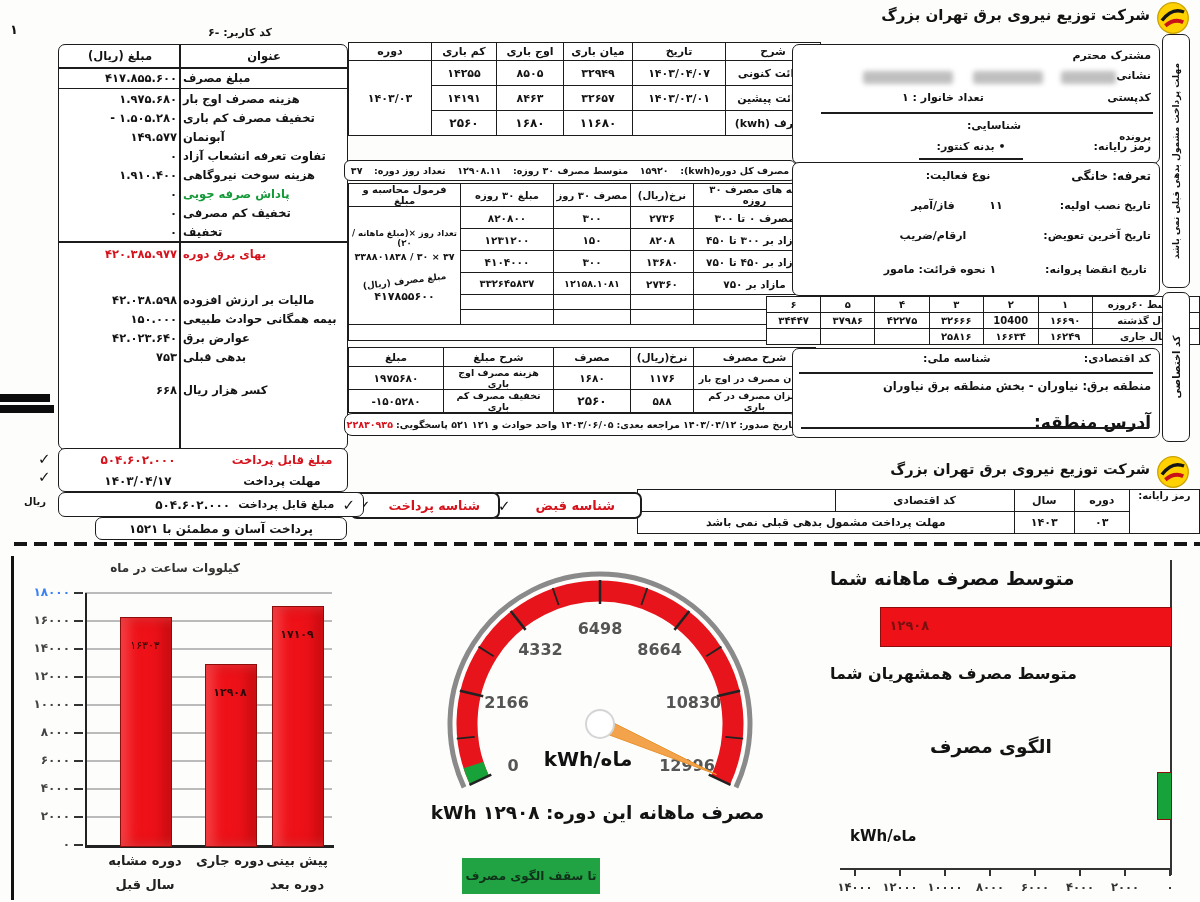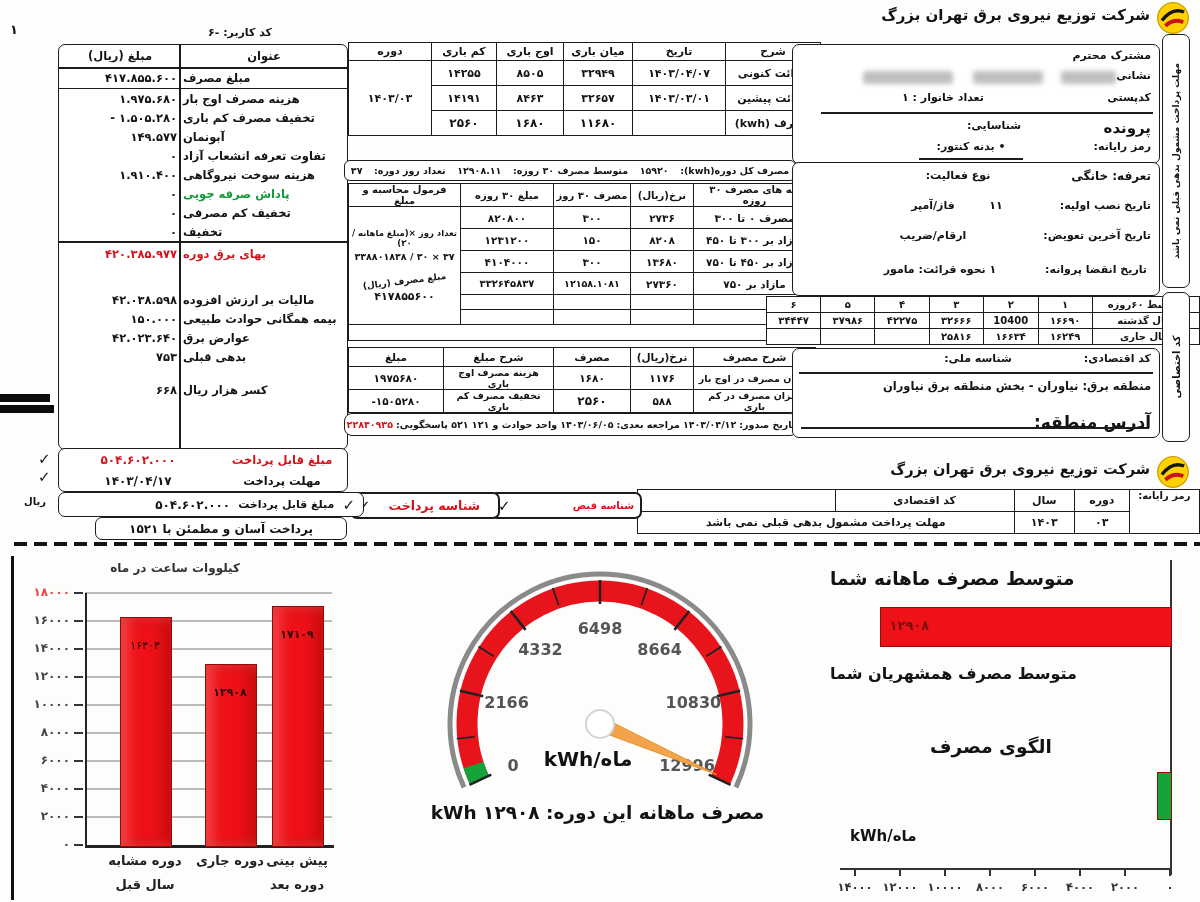--- a/index.html
+++ b/index.html
@@ -267,21 +267,21 @@
 
   <div class="abs box" style="left:792px;top:44px;width:366px;height:118px">
     <div class="abs rtl b" style="right:8px;top:4px;font-size:11px">مشترک محترم</div>
     <div class="abs rtl b" style="right:8px;top:24px;font-size:11px">نشانی</div>
     <div class="redact" style="left:70px;top:26px;width:90px;height:13px"></div>
     <div class="redact" style="left:180px;top:26px;width:70px;height:13px"></div>
     <div class="redact" style="left:268px;top:26px;width:55px;height:13px"></div>
     <div class="abs rtl b" style="right:8px;top:46px;font-size:11px">کدپستی</div>
     <div class="abs rtl b" style="left:90px;top:46px;width:120px;text-align:center;font-size:11px">تعداد خانوار : ۱</div>
     <div class="abs hline" style="left:28px;top:67px;width:332px"></div>
-    <div class="abs rtl b" style="right:8px;top:74px;font-size:15px">پرونده</div>
+    <div class="abs rtl b" style="right:8px;top:86px;font-size:10px">پرونده</div>
     <div class="abs rtl b" style="left:158px;top:74px;width:86px;text-align:center;font-size:11px">شناسایی:</div>
     <div class="abs rtl b" style="right:8px;top:95px;font-size:11px">رمز رایانه:</div>
     <div class="abs rtl b" style="left:128px;top:95px;width:100px;text-align:center;font-size:11px">• بدنه کنتور:</div>
     <div class="abs hline" style="left:126px;top:113px;width:104px"></div>
   </div>
 
   <div class="abs box" style="left:792px;top:162px;width:366px;height:132px">
     <div class="abs rtl b" style="right:8px;top:6px;font-size:12px">تعرفه: خانگی</div>
     <div class="abs rtl b" style="left:110px;top:6px;width:110px;text-align:center;font-size:11px">نوع فعالیت:</div>
     <div class="abs rtl b" style="right:8px;top:36px;font-size:11px">تاریخ نصب اولیه:</div>
@@ -320,21 +320,21 @@
       <td>۲۵۸۱۶</td>
       <td></td>
       <td></td>
       <td></td>
     </tr>
   </tbody>
     </table>
 
   <div class="abs box" style="left:792px;top:348px;width:366px;height:88px">
     <div class="abs rtl b" style="right:8px;top:3px;font-size:11px">کد اقتصادی:</div>
-    <div class="abs rtl b" style="left:130px;top:3px;width:110px;text-align:center;font-size:11px">شناسه ملی:</div>
+    <div class="abs rtl b" style="left:130px;top:3px;width:110px;text-align:left;font-size:11px">شناسه ملی:</div>
     <div class="abs hline" style="left:6px;top:23px;width:354px"></div>
     <div class="abs rtl b" style="right:8px;top:30px;font-size:11.5px">منطقه برق: نیاوران - بخش منطقه برق نیاوران</div>
     <div class="abs rtl b" style="right:8px;top:63px;font-size:17px">آدرس منطقه:</div>
     <div class="abs hline" style="left:8px;top:78px;width:348px"></div>
   </div>
 
   <div class="abs box" style="left:1162px;top:34px;width:26px;height:252px">
     <div class="vwrap rtl" style="font-size:9px">مهلت پرداخت مشمول بدهی قبلی نمی باشد</div>
   </div>
   <div class="abs box" style="left:1162px;top:292px;width:26px;height:148px">
@@ -365,21 +365,21 @@
     <tr style="height:22px">
       <td>۰۳</td>
       <td>۱۴۰۳</td>
       <td colspan="2">مهلت پرداخت مشمول بدهی قبلی نمی باشد</td>
     </tr>
   </tbody>
     </table>
 
   <div class="abs box" style="left:490px;top:492px;width:136px;height:23px;border-width:2px;display:flex;align-items:center;gap:6px;padding:0 6px">
     <span class="check">✓</span>
-    <span class="red b rtl" style="flex:1;text-align:right;font-size:10px">شناسه قبض</span>
+    <span class="red b rtl" style="flex:1;text-align:center;font-size:13px">شناسه قبض</span>
   </div>
   <div class="abs box" style="left:350px;top:492px;width:134px;height:23px;border-width:2px;display:flex;align-items:center;gap:6px;padding:0 6px">
     <span class="check">✓</span>
     <span class="red b rtl" style="flex:1;text-align:center;font-size:12.5px">شناسه پرداخت</span>
   </div>
 
   <div class="abs rtl b" style="left:24px;top:496px;font-size:10px">ریال</div>
   <div class="abs box rtl" style="left:58px;top:492px;width:288px;height:23px;display:flex;align-items:center;gap:8px;padding:0 8px">
     <span class="check">✓</span>
     <span class="b" style="font-size:11px">مبلغ قابل پرداخت</span>
@@ -415,21 +415,21 @@
       <div style="position: absolute; left: 74px; top: 121px; width: 9px; height: 2px; background: rgb(51, 51, 51);"></div>
       <div style="position: absolute; left: 14px; top: 114px; width: 56px; font-size: 12px; font-weight: bold; color: rgb(68, 68, 68); text-align: right;">۱۲۰۰۰</div>
       <div style="position: absolute; left: 85px; top: 93.2px; width: 247px; height: 1.6px; background: rgb(187, 187, 187);"></div>
       <div style="position: absolute; left: 74px; top: 93px; width: 9px; height: 2px; background: rgb(51, 51, 51);"></div>
       <div style="position: absolute; left: 14px; top: 86px; width: 56px; font-size: 12px; font-weight: bold; color: rgb(68, 68, 68); text-align: right;">۱۴۰۰۰</div>
       <div style="position: absolute; left: 85px; top: 65.2px; width: 247px; height: 1.6px; background: rgb(187, 187, 187);"></div>
       <div style="position: absolute; left: 74px; top: 65px; width: 9px; height: 2px; background: rgb(51, 51, 51);"></div>
       <div style="position: absolute; left: 14px; top: 58px; width: 56px; font-size: 12px; font-weight: bold; color: rgb(68, 68, 68); text-align: right;">۱۶۰۰۰</div>
       <div style="position: absolute; left: 85px; top: 37.2px; width: 247px; height: 1.6px; background: rgb(187, 187, 187);"></div>
       <div style="position: absolute; left: 74px; top: 37px; width: 9px; height: 2px; background: rgb(51, 51, 51);"></div>
-      <div style="position: absolute; left: 14px; top: 30px; width: 56px; font-size: 12px; font-weight: bold; color: #ef4444; text-align: right;">۱۸۰۰۰</div>
+      <div style="position: absolute; left: 14px; top: 30px; width: 56px; font-size: 12px; font-weight: bold; color: #3b82f6; text-align: right;">۱۸۰۰۰</div>
       <div style="position: absolute; left: 85px; top: 38px; width: 2px; height: 254px; background: rgb(34, 34, 34);"></div>
       <div style="position: absolute; left: 85px; top: 290px; width: 249px; height: 2.5px; background: rgb(34, 34, 34);"></div>
       <div class="bar" style="position: absolute; left: 120px; top: 61.8px; width: 50px; height: 228.2px;"></div>
       <div style="position: absolute; left: 112px; top: 83.8px; width: 66px; text-align: center; font-size: 11px; font-weight: normal; color: rgb(43, 10, 10);">۱۶۳۰۳</div>
       <div class="catlab" style="position: absolute; left: 95px; top: 298px; width: 100px;">دوره مشابه</div>
       <div class="catlab" style="position: absolute; left: 95px; top: 322px; width: 100px;">سال قبل</div>
       <div class="bar" style="position: absolute; left: 205px; top: 109.288px; width: 50px; height: 180.712px;"></div>
       <div style="position: absolute; left: 197px; top: 131.288px; width: 66px; text-align: center; font-size: 11px; font-weight: bold; color: rgb(43, 10, 10);">۱۲۹۰۸</div>
       <div class="catlab" style="position: absolute; left: 180px; top: 298px; width: 100px;">دوره جاری</div>
       <div class="bar" style="position: absolute; left: 272px; top: 50.6px; width: 50px; height: 239.4px;"></div>
@@ -462,20 +462,21 @@
           <text x="170" y="78" text-anchor="middle" font-size="16" fill="#555" font-weight="bold">6498</text>
           <text x="229.54260716175298" y="98.69609616772074" text-anchor="middle" font-size="16" fill="#555" font-weight="bold">8664</text>
           <text x="263.4123075756631" y="151.86087640872574" text-anchor="middle" font-size="16" fill="#555" font-weight="bold">10830</text>
           <text x="257.0055475555184" y="214.57135312710716" text-anchor="middle" font-size="16" fill="#555" font-weight="bold">12996</text>
           <polygon points="172.78481073016636,161.5777862697392 286.5173062490174,218.52442324730384 167.21518926983364,174.4222137302608" fill="#f2a34c" stroke="#e8932f"></polygon>
           <circle cx="170" cy="168" r="14" fill="#fff" stroke="#d5d5d5" stroke-width="2"></circle>
           <text x="158" y="210" text-anchor="middle" font-size="20" font-weight="bold" fill="#111">kWh/ماه</text>
         </svg></div>
     <div class="abs rtl b" style="left:0;top:246px;width:345px;text-align:center;font-size:18.5px">مصرف ماهانه این دوره: ۱۲۹۰۸ kWh</div>
     <div class="abs" style="left:37px;top:302px;display:flex">
+      <div class="legend-item rtl" style="width:138px;background:#21a343;color:#10321a">تا سقف الگوی مصرف</div>
     </div>
   </div>
 
   <div id="hbar-panel" class="abs" style="left:790px;top:555px;width:410px;height:347px">
     <div class="abs rtl b" style="left:40px;top:13px;width:325px;text-align:left;font-size:18.5px">متوسط مصرف ماهانه شما</div>
     <div class="abs rtl b" style="left:40px;top:109px;width:325px;text-align:left;font-size:16px">متوسط مصرف همشهریان شما</div>
     <div class="abs rtl b" style="left:140px;top:181px;width:225px;text-align:left;font-size:18.5px">الگوی مصرف</div>
     <div class="abs b" style="left:60px;top:272px;width:90px;font-size:15px">kWh/ماه</div>
   <div style="position: absolute; left: 380px; top: 5px; width: 2px; height: 315px; background: rgb(51, 51, 51);"></div>
       <div style="position: absolute; left: 89.57px; top: 52px; width: 290.43px; height: 38px; background: rgb(238, 17, 24); border: 1px solid rgb(141, 13, 13);"></div>

